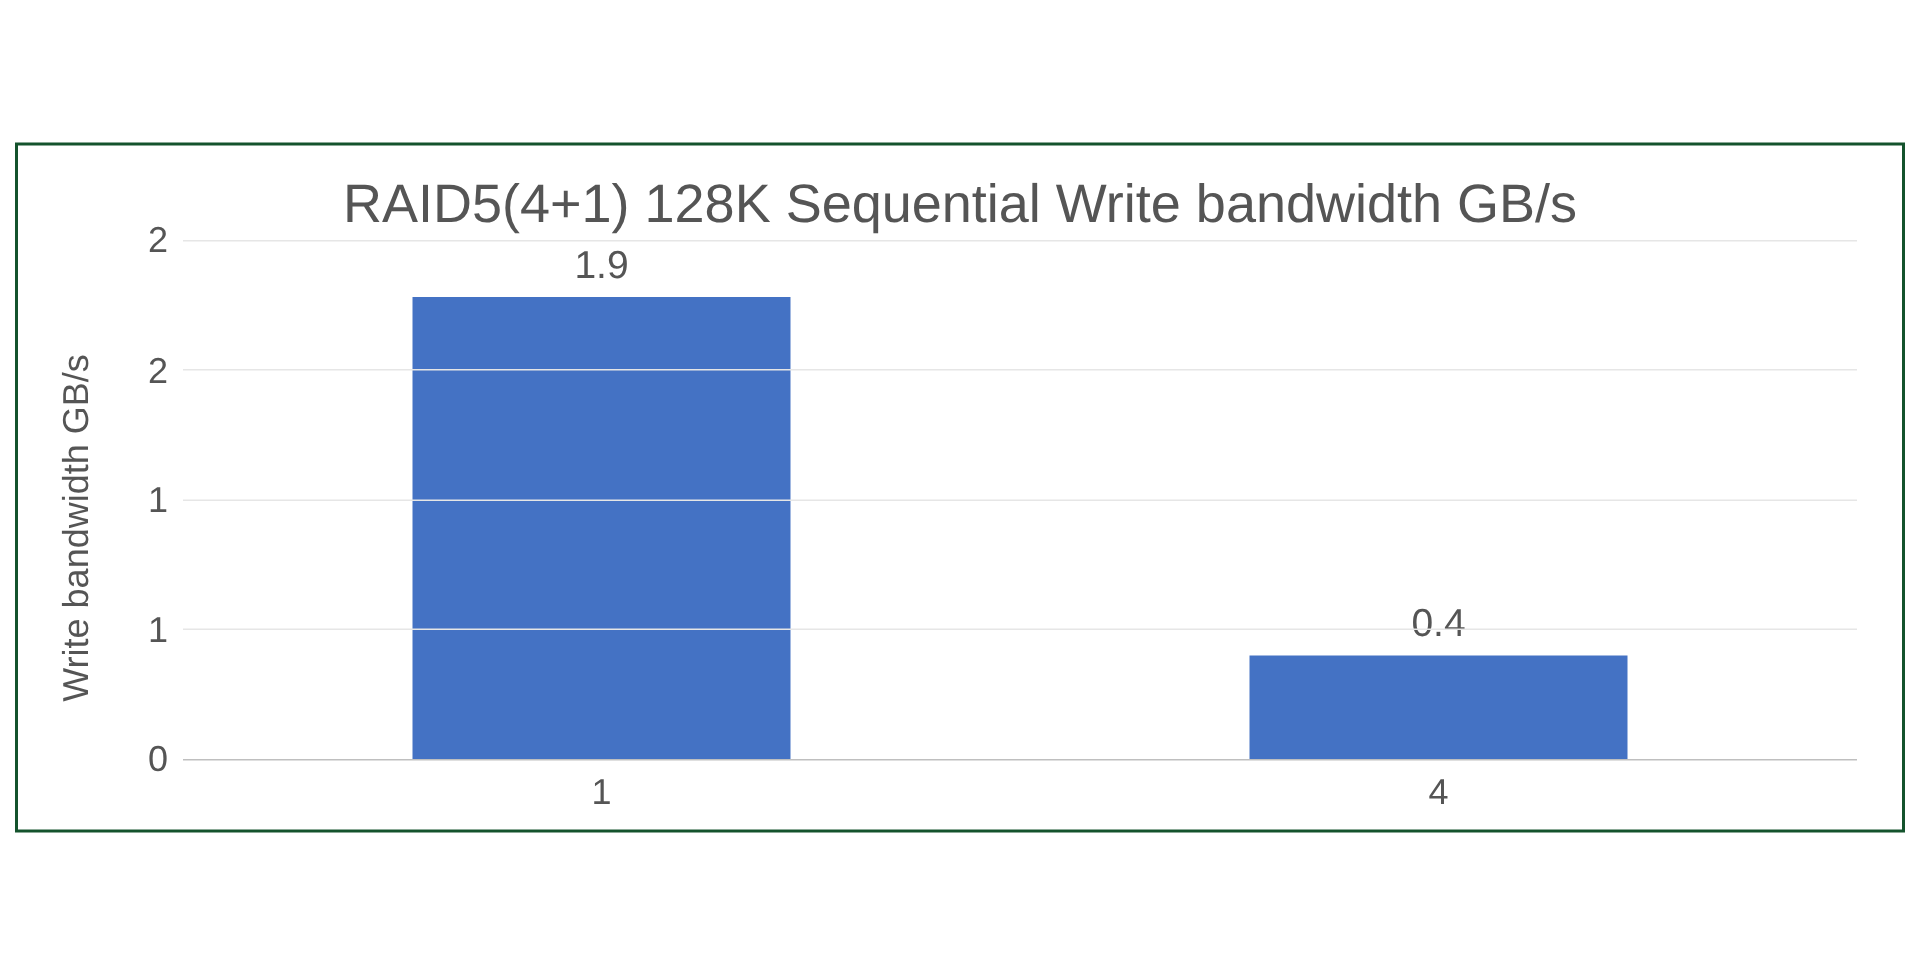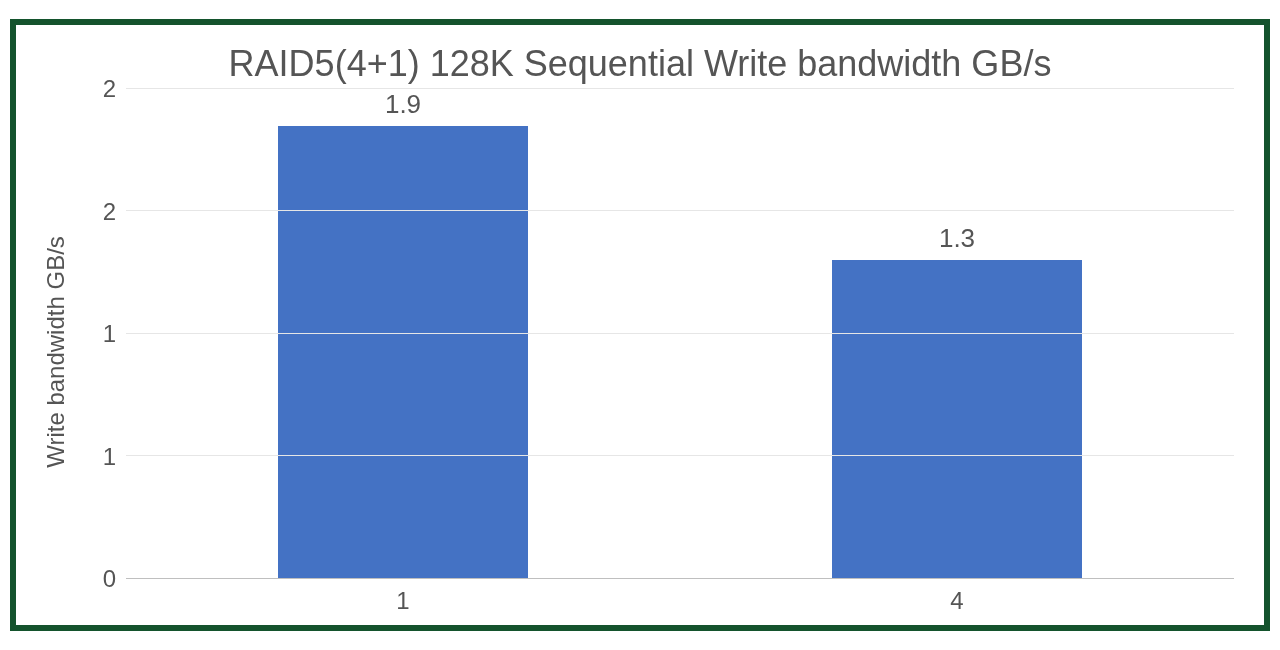--- a/index.html
+++ b/index.html
@@ -7,22 +7,22 @@
     font-family: 'Segoe UI', Arial, sans-serif;
     background: #fff;
     width: 1280px;
     height: 650px;
     display: flex;
     align-items: center;
     justify-content: center;
   }
   .chart-frame {
     width: 1260px;
-    height: 612px;
-    border: 6px solid #14532d;
+    height: 460px;
+    border: 2px solid #14532d;
     background: #fff;
     position: relative;
     display: flex;
     flex-direction: column;
   }
   .chart-title {
     text-align: center;
     font-size: 36px;
     color: #555;
     padding: 18px 10px 4px;
@@ -142,22 +142,22 @@
             <div class="ytick" style="bottom: 75%;">2</div>
             <div class="ytick" style="bottom: 100%;">2</div>
           </div>
         <div class="plot-area" id="plot-area">
           <div class="bars" id="bars">
               <div class="bar-wrap">
                 <div class="bar-label">1.9</div>
                 <div class="bar" style="height: 95%; background: rgb(68, 114, 196);"></div>
               </div>
               <div class="bar-wrap">
-                <div class="bar-label">1.3</div>
-                <div class="bar" style="height: 65%; background: rgb(68, 114, 196);"></div>
+                <div class="bar-label">0.4</div>
+                <div class="bar" style="height: 20%; background: rgb(68, 114, 196);"></div>
               </div>
             </div>
         <div class="gridline" style="bottom: 25%;"></div>
             <div class="gridline" style="bottom: 50%;"></div>
             <div class="gridline" style="bottom: 75%;"></div>
             <div class="gridline" style="bottom: 100%;"></div>
           </div>
       </div>
 
       <div class="xticks-row">

